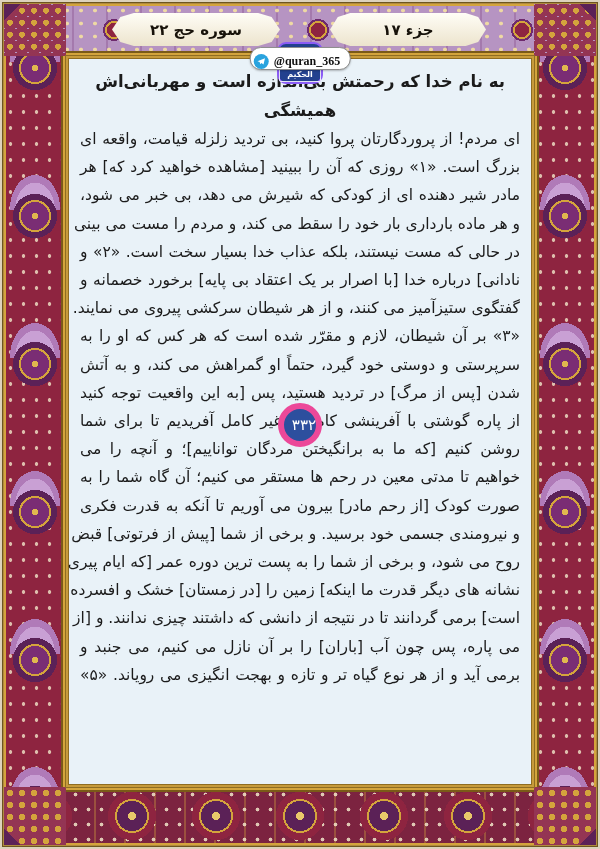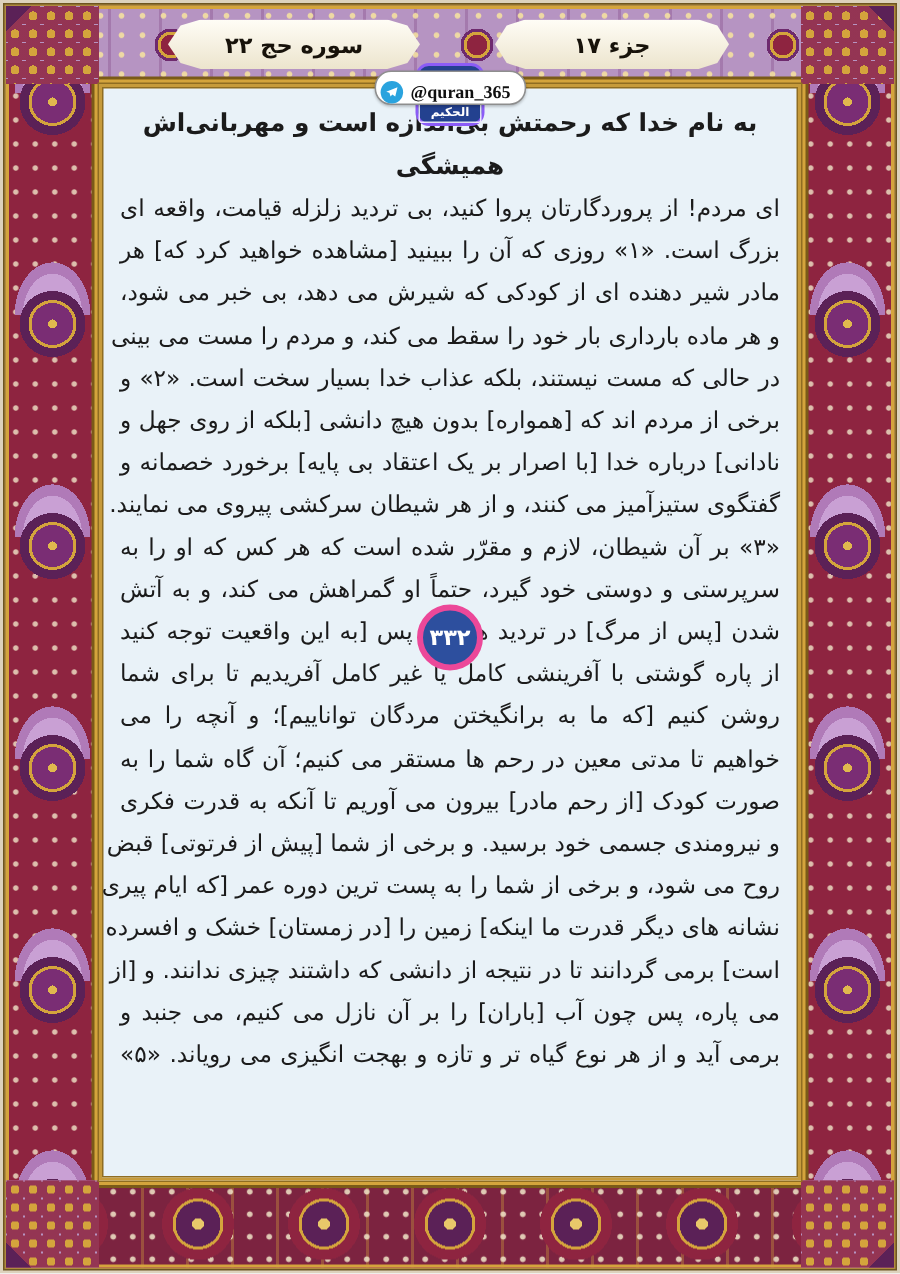--- a/index.html
+++ b/index.html
@@ -5,21 +5,21 @@
   html,body{margin:0;padding:0;}
   .page{
     position:relative;
     width:600px;height:849px;
     background:#ddd2bc;
     font-family:"DejaVu Sans", sans-serif;
     overflow:hidden;
   }
   .ornate-frame{
     position:absolute;inset:4px;
-    background:#ec4899;
+    background:#000000;
     box-shadow:0 0 0 1px #b08a3e, 0 0 0 2px #6d5520;
   }
   
   .band{position:absolute;}
   .band-top{
     top:0;left:0;right:0;height:52px;
     background-color:#b694c2;
     background-image:
       radial-gradient(circle, #8e2440 0 7px, #d4a43c 7px 9px, #6e2a6e 9px 11px, rgba(0,0,0,0) 11px),
       radial-gradient(circle, rgba(244,224,160,.9) 0 1.6px, rgba(0,0,0,0) 2.2px),
@@ -103,23 +103,23 @@
   }
   .tg-icon{
     width:15px;height:15px;border-radius:50%;
     background:#2aa3de;flex:0 0 auto;
     display:flex;align-items:center;justify-content:center;
   }
   
   .page-number-medallion{
     position:absolute;left:50%;top:50%;transform:translate(-50%,-50%);
     width:44px;height:44px;border-radius:50%;
-    background:#2d4f9e;border:4px solid #ec4899;box-sizing:border-box;
-    display:flex;align-items:center;justify-content:center;
-    color:#fff;font-size:15px;font-weight:bold;z-index:3;
+    background:#2d4f9e;border:6px solid #ec4899;box-sizing:border-box;
+    display:flex;align-items:center;justify-content:flex-end;
+    color:#fff;font-size:15px;font-weight:normal;z-index:3;
   }
   
   .content{
     position:absolute;top:52px;bottom:58px;left:62px;right:62px;
     background:#e9f2f8;
     border:2px solid #c79b3b;
     box-shadow:inset 0 0 0 1px #8f6d22, 0 0 0 1px #8f6d22;
     box-sizing:border-box;
     padding:9px 12px 0 12px;
     direction:rtl;
@@ -175,21 +175,20 @@
     </div>
 
     <div class="content">
       <div class="title-line">به نام خدا که رحمتش بی‌اندازه است و مهربانی‌اش همیشگی</div>
       <div>
           <div class="body-line">ای مردم! از پروردگارتان پروا کنید، بی تردید زلزله قیامت، واقعه ای</div>
           <div class="body-line">بزرگ است. «۱» روزی که آن را ببینید [مشاهده خواهید کرد که] هر</div>
           <div class="body-line">مادر شیر دهنده ای از کودکی که شیرش می دهد، بی خبر می شود،</div>
           <div class="body-line">و هر ماده بارداری بار خود را سقط می کند، و مردم را مست می بینی</div>
           <div class="body-line">در حالی که مست نیستند، بلکه عذاب خدا بسیار سخت است. «۲» و</div>
-          <div class="body-line">برخی از مردم اند که [همواره] بدون هیچ دانشی [بلکه از روی جهل و</div>
           <div class="body-line">نادانی] درباره خدا [با اصرار بر یک اعتقاد بی پایه] برخورد خصمانه و</div>
           <div class="body-line">گفتگوی ستیزآمیز می کنند، و از هر شیطان سرکشی پیروی می نمایند.</div>
           <div class="body-line">«۳» بر آن شیطان، لازم و مقرّر شده است که هر کس که او را به</div>
           <div class="body-line">سرپرستی و دوستی خود گیرد، حتماً او گمراهش می کند، و به آتش</div>
           <div class="body-line">شدن [پس از مرگ] در تردید هستید، پس [به این واقعیت توجه کنید</div>
           <div class="body-line">از پاره گوشتی با آفرینشی کامل یا غیر کامل آفریدیم تا برای شما</div>
           <div class="body-line">روشن کنیم [که ما به برانگیختن مردگان تواناییم]؛ و آنچه را می</div>
           <div class="body-line">خواهیم تا مدتی معین در رحم ها مستقر می کنیم؛ آن گاه شما را به</div>
           <div class="body-line">صورت کودک [از رحم مادر] بیرون می آوریم تا آنکه به قدرت فکری</div>
           <div class="body-line">و نیرومندی جسمی خود برسید. و برخی از شما [پیش از فرتوتی] قبض</div>

